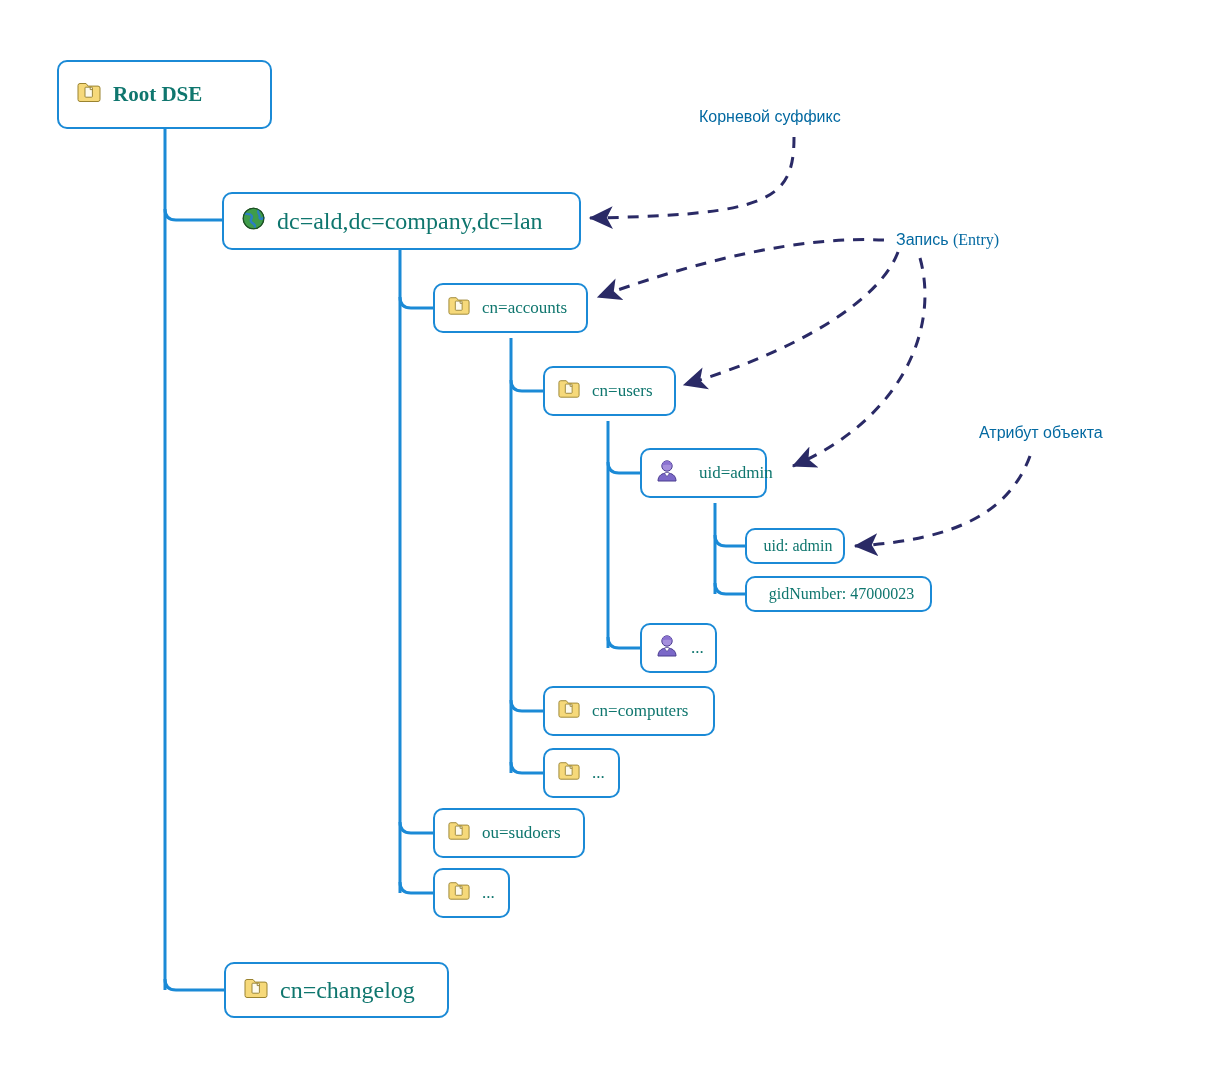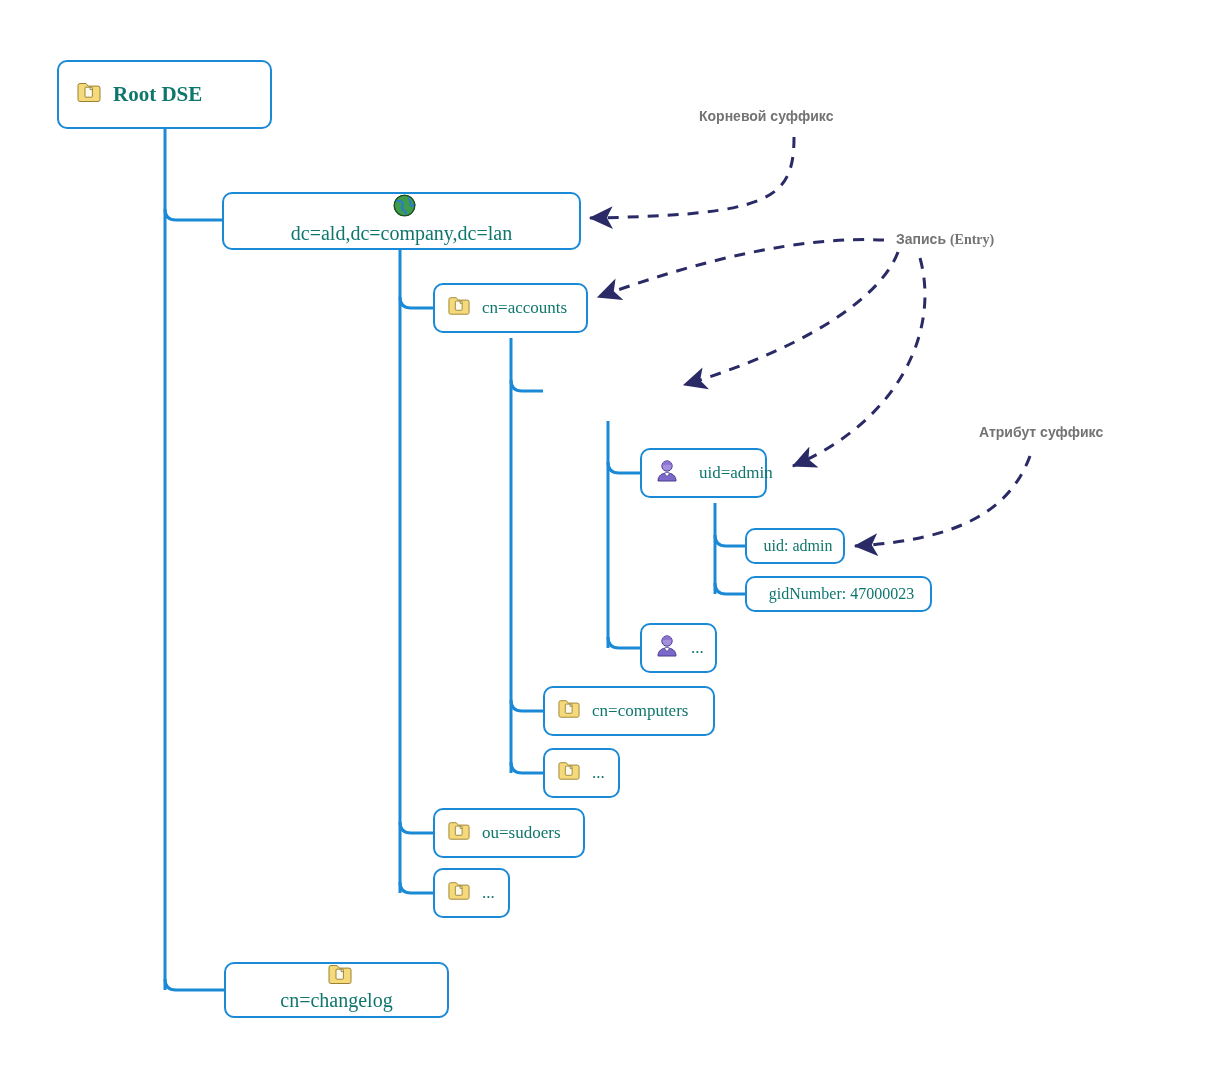--- a/index.html
+++ b/index.html
@@ -40,47 +40,45 @@
     white-space: nowrap;
   }
   .node .nlabel {
     color: #0f766e;
   }
   .node.root {
     font-weight: bold;
     font-size: 21px;
   }
   .node.suffix {
-    font-size: 20px;
-    flex-direction: column;
+    font-size: 24px;
   }
   .node.entry {
     font-size: 17px;
   }
   .node.attr {
     font-size: 16px;
     padding-left: 20px;
     padding-right: 14px;
   }
   .icon {
     display: inline-block;
     flex: 0 0 auto;
     margin-right: 12px;
   }
   .node.root .icon { margin-left: 18px; }
   .node.suffix .icon { margin-left: 18px; }
   .node.entry .icon { margin-left: 13px; }
 
   .ann {
     position: absolute;
-    color: #737373;
+    color: #0369a1;
     font-family: "Liberation Sans", sans-serif;
-    font-size: 14px;
+    font-size: 16px;
     white-space: nowrap;
-    font-weight: bold;
   }
   .ann .lat { font-family: "Liberation Serif", serif; }
 </style>
 </head>
 <body>
 
 <div id="canvas">
 
   <svg class="edges" viewBox="0 0 1213 1079" width="1213" height="1079">
     <g fill="none" stroke="#1b8ad6" stroke-width="3" stroke-linecap="butt">
@@ -168,20 +166,30 @@
     <span class="icon">
       <svg width="22" height="19" viewBox="0 0 24 20">
         <path d="M1,3.5 a2,2 0 0 1 2,-2 h6 l2.2,2.6 h9.8 a2,2 0 0 1 2,2 v11.4 a2,2 0 0 1 -2,2 h-18 a2,2 0 0 1 -2,-2 z" fill="#f6d97a" stroke="#9a8330" stroke-width="1"></path>
         <rect x="8" y="5.2" width="7.4" height="10" rx="0.8" fill="#fdfbee" stroke="#8f7b2e" stroke-width="0.9"></rect>
         <path d="M13.2,5.2 v2.4 h2.2" fill="none" stroke="#8f7b2e" stroke-width="0.9"></path>
       </svg>
     </span>
     <span class="nlabel">cn=accounts</span>
   </div>
 
+  <div class="node entry" style="left:543px; top:366px; width:133px; height:50px;">
+    <span class="icon">
+      <svg width="22" height="19" viewBox="0 0 24 20">
+        <path d="M1,3.5 a2,2 0 0 1 2,-2 h6 l2.2,2.6 h9.8 a2,2 0 0 1 2,2 v11.4 a2,2 0 0 1 -2,2 h-18 a2,2 0 0 1 -2,-2 z" fill="#f6d97a" stroke="#9a8330" stroke-width="1"></path>
+        <rect x="8" y="5.2" width="7.4" height="10" rx="0.8" fill="#fdfbee" stroke="#8f7b2e" stroke-width="0.9"></rect>
+        <path d="M13.2,5.2 v2.4 h2.2" fill="none" stroke="#8f7b2e" stroke-width="0.9"></path>
+      </svg>
+    </span>
+    <span class="nlabel">cn=users</span>
+  </div>
 
   <div class="node entry" style="left:640px; top:448px; width:127px; height:50px;gap:8px;">
     <span class="icon">
       <svg width="24" height="24" viewBox="0 0 24 24">
         <path d="M3,22 C3,16.6 7,14 12,14 C17,14 21,16.6 21,22 Z" fill="#7b68c8" stroke="#4b3d8f" stroke-width="1"></path>
         <path d="M9.4,14.4 L12,17.6 L14.6,14.4 L12,13.2 Z" fill="#ffffff" stroke="#4b3d8f" stroke-width="0.7"></path>
         <circle cx="12" cy="7" r="5.2" fill="#a58fdd" stroke="#4b3d8f" stroke-width="1"></circle>
         <path d="M7,6.6 C7.4,3.4 9.4,2 12,2 C14.6,2 16.6,3.4 17,6.6 C15,5.6 9,5.6 7,6.6 Z" fill="#8a72d0"></path>
       </svg>
     </span>
@@ -265,16 +273,16 @@
 
   <div class="ann" style="left:699px; top:108px;">
     <span>Корневой суффикс</span>
   </div>
 
   <div class="ann" style="left:896px; top:231px;">
     <span>Запись </span><span class="lat">(Entry)</span>
   </div>
 
   <div class="ann" style="left:979px; top:424px;">
-    <span>Атрибут суффикс</span>
+    <span>Атрибут объекта</span>
   </div>
 
 </div>
 
 </body></html>

